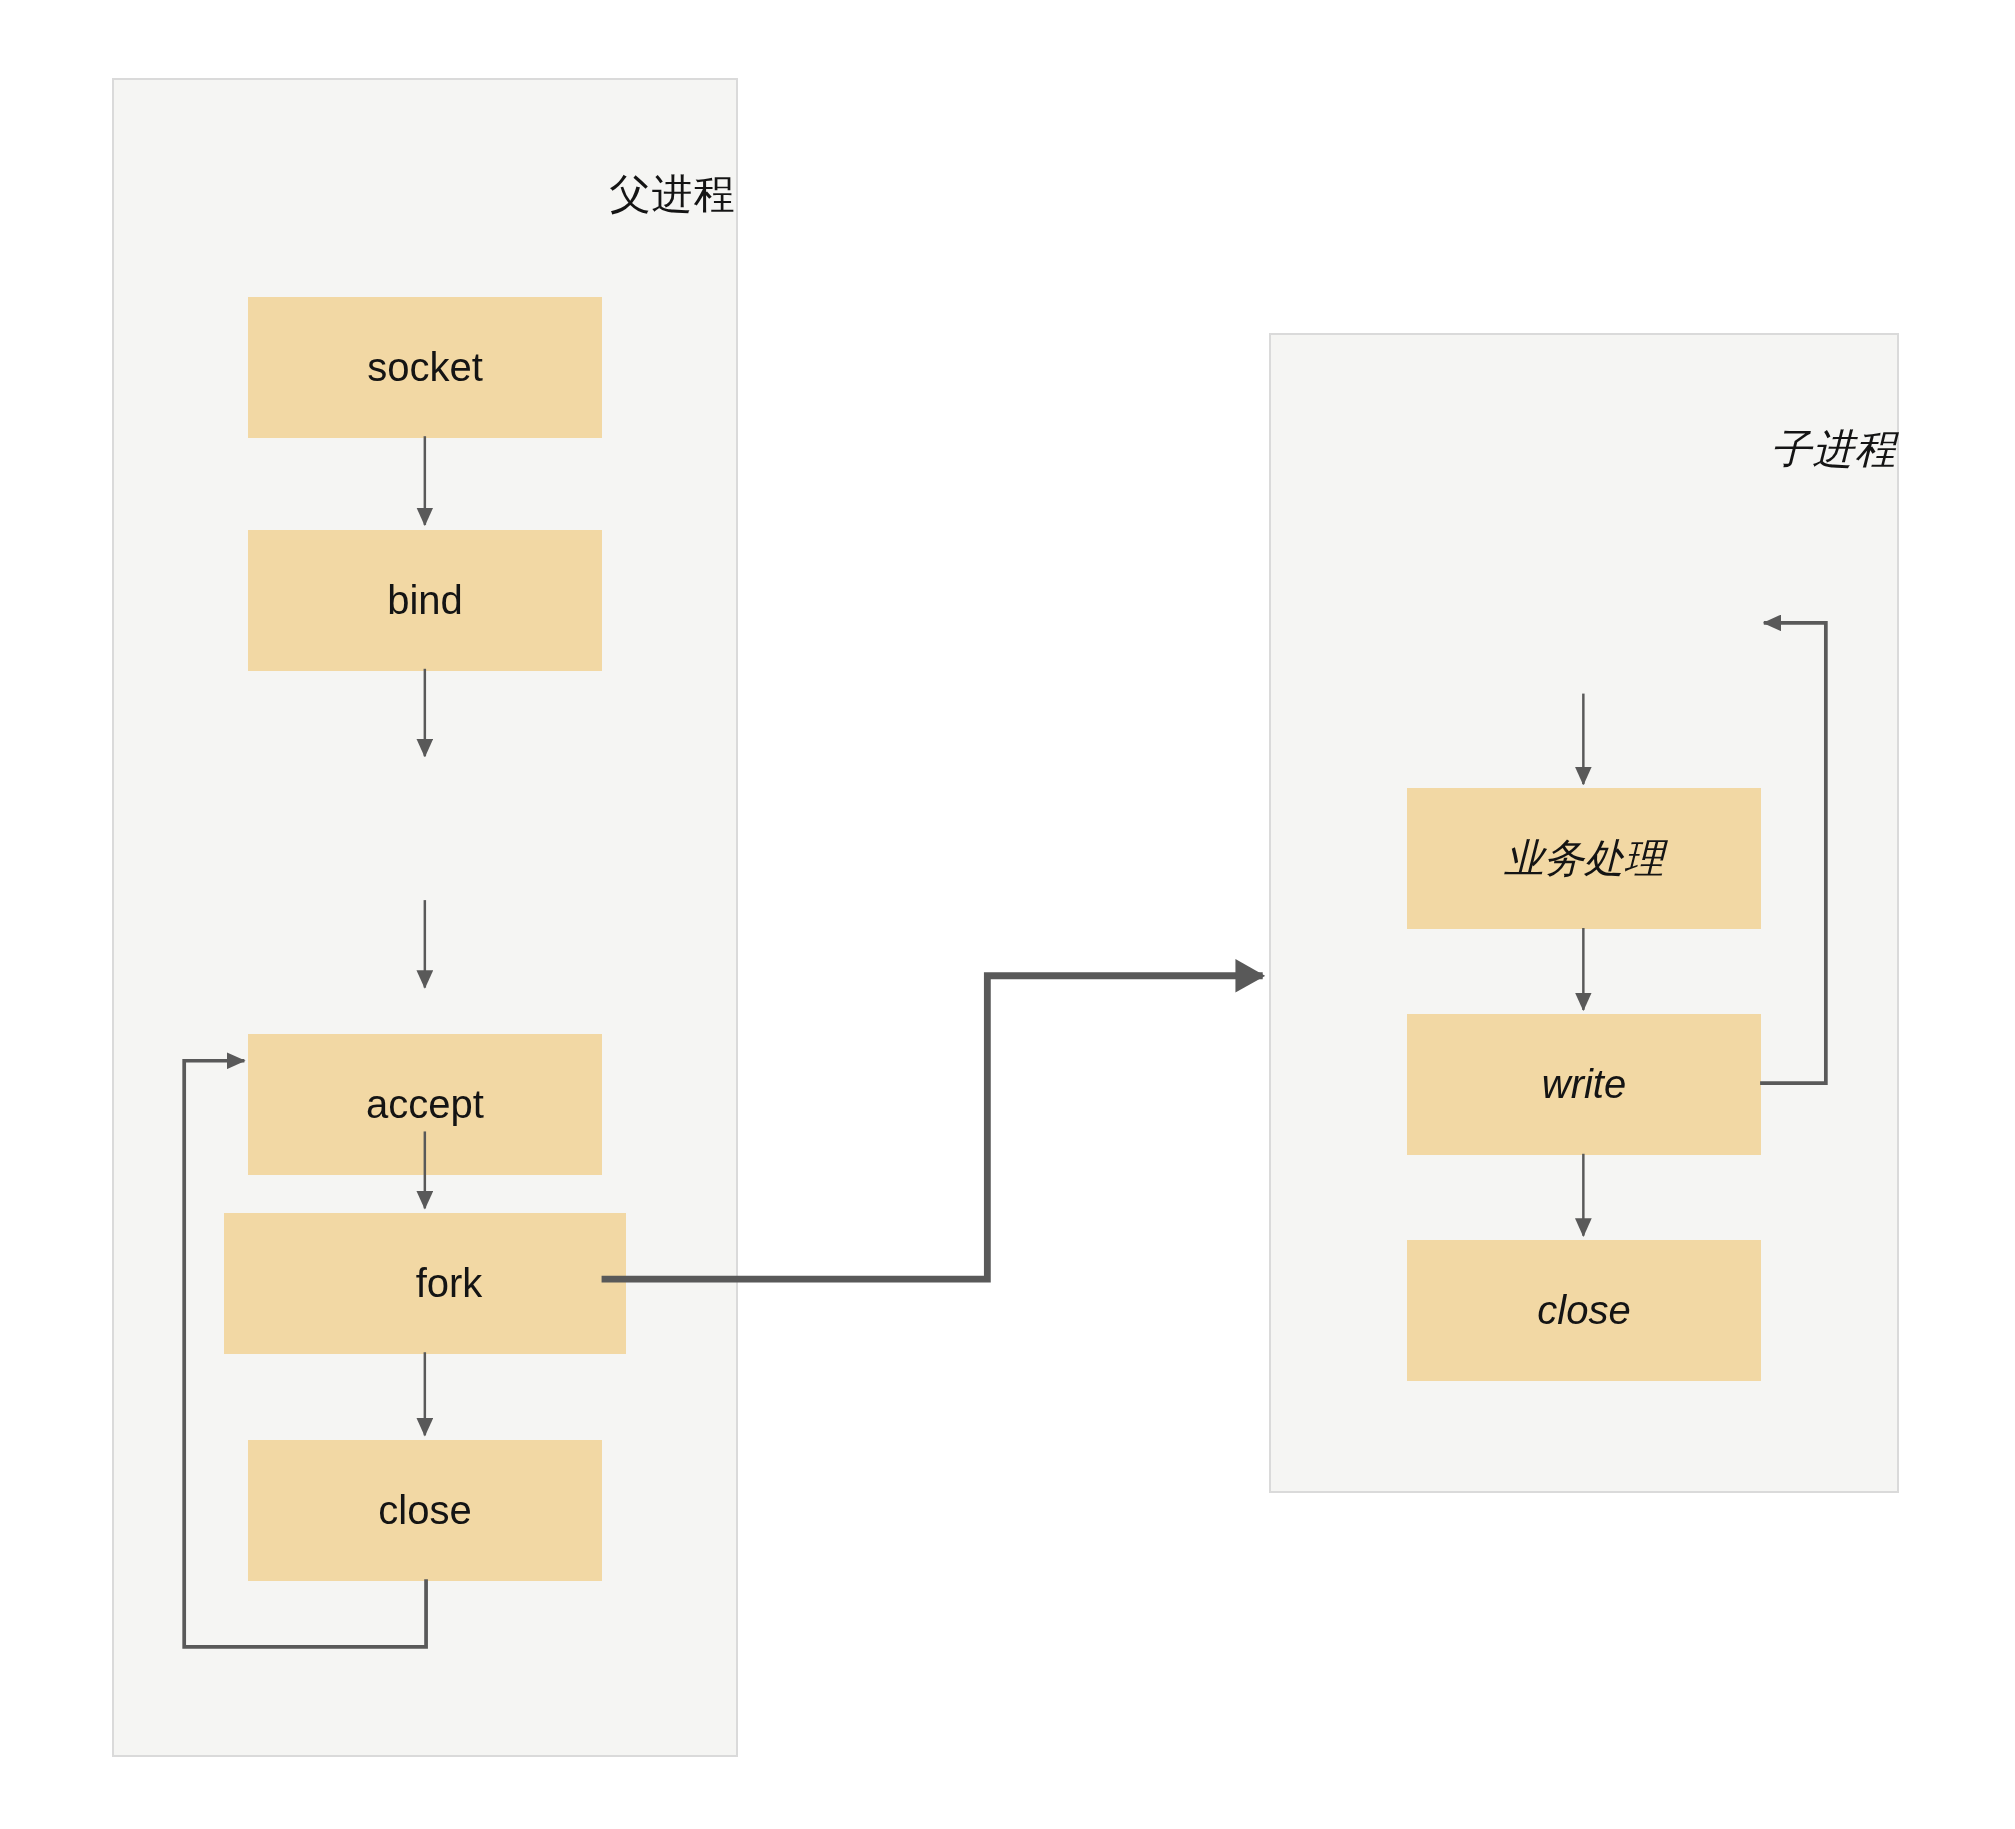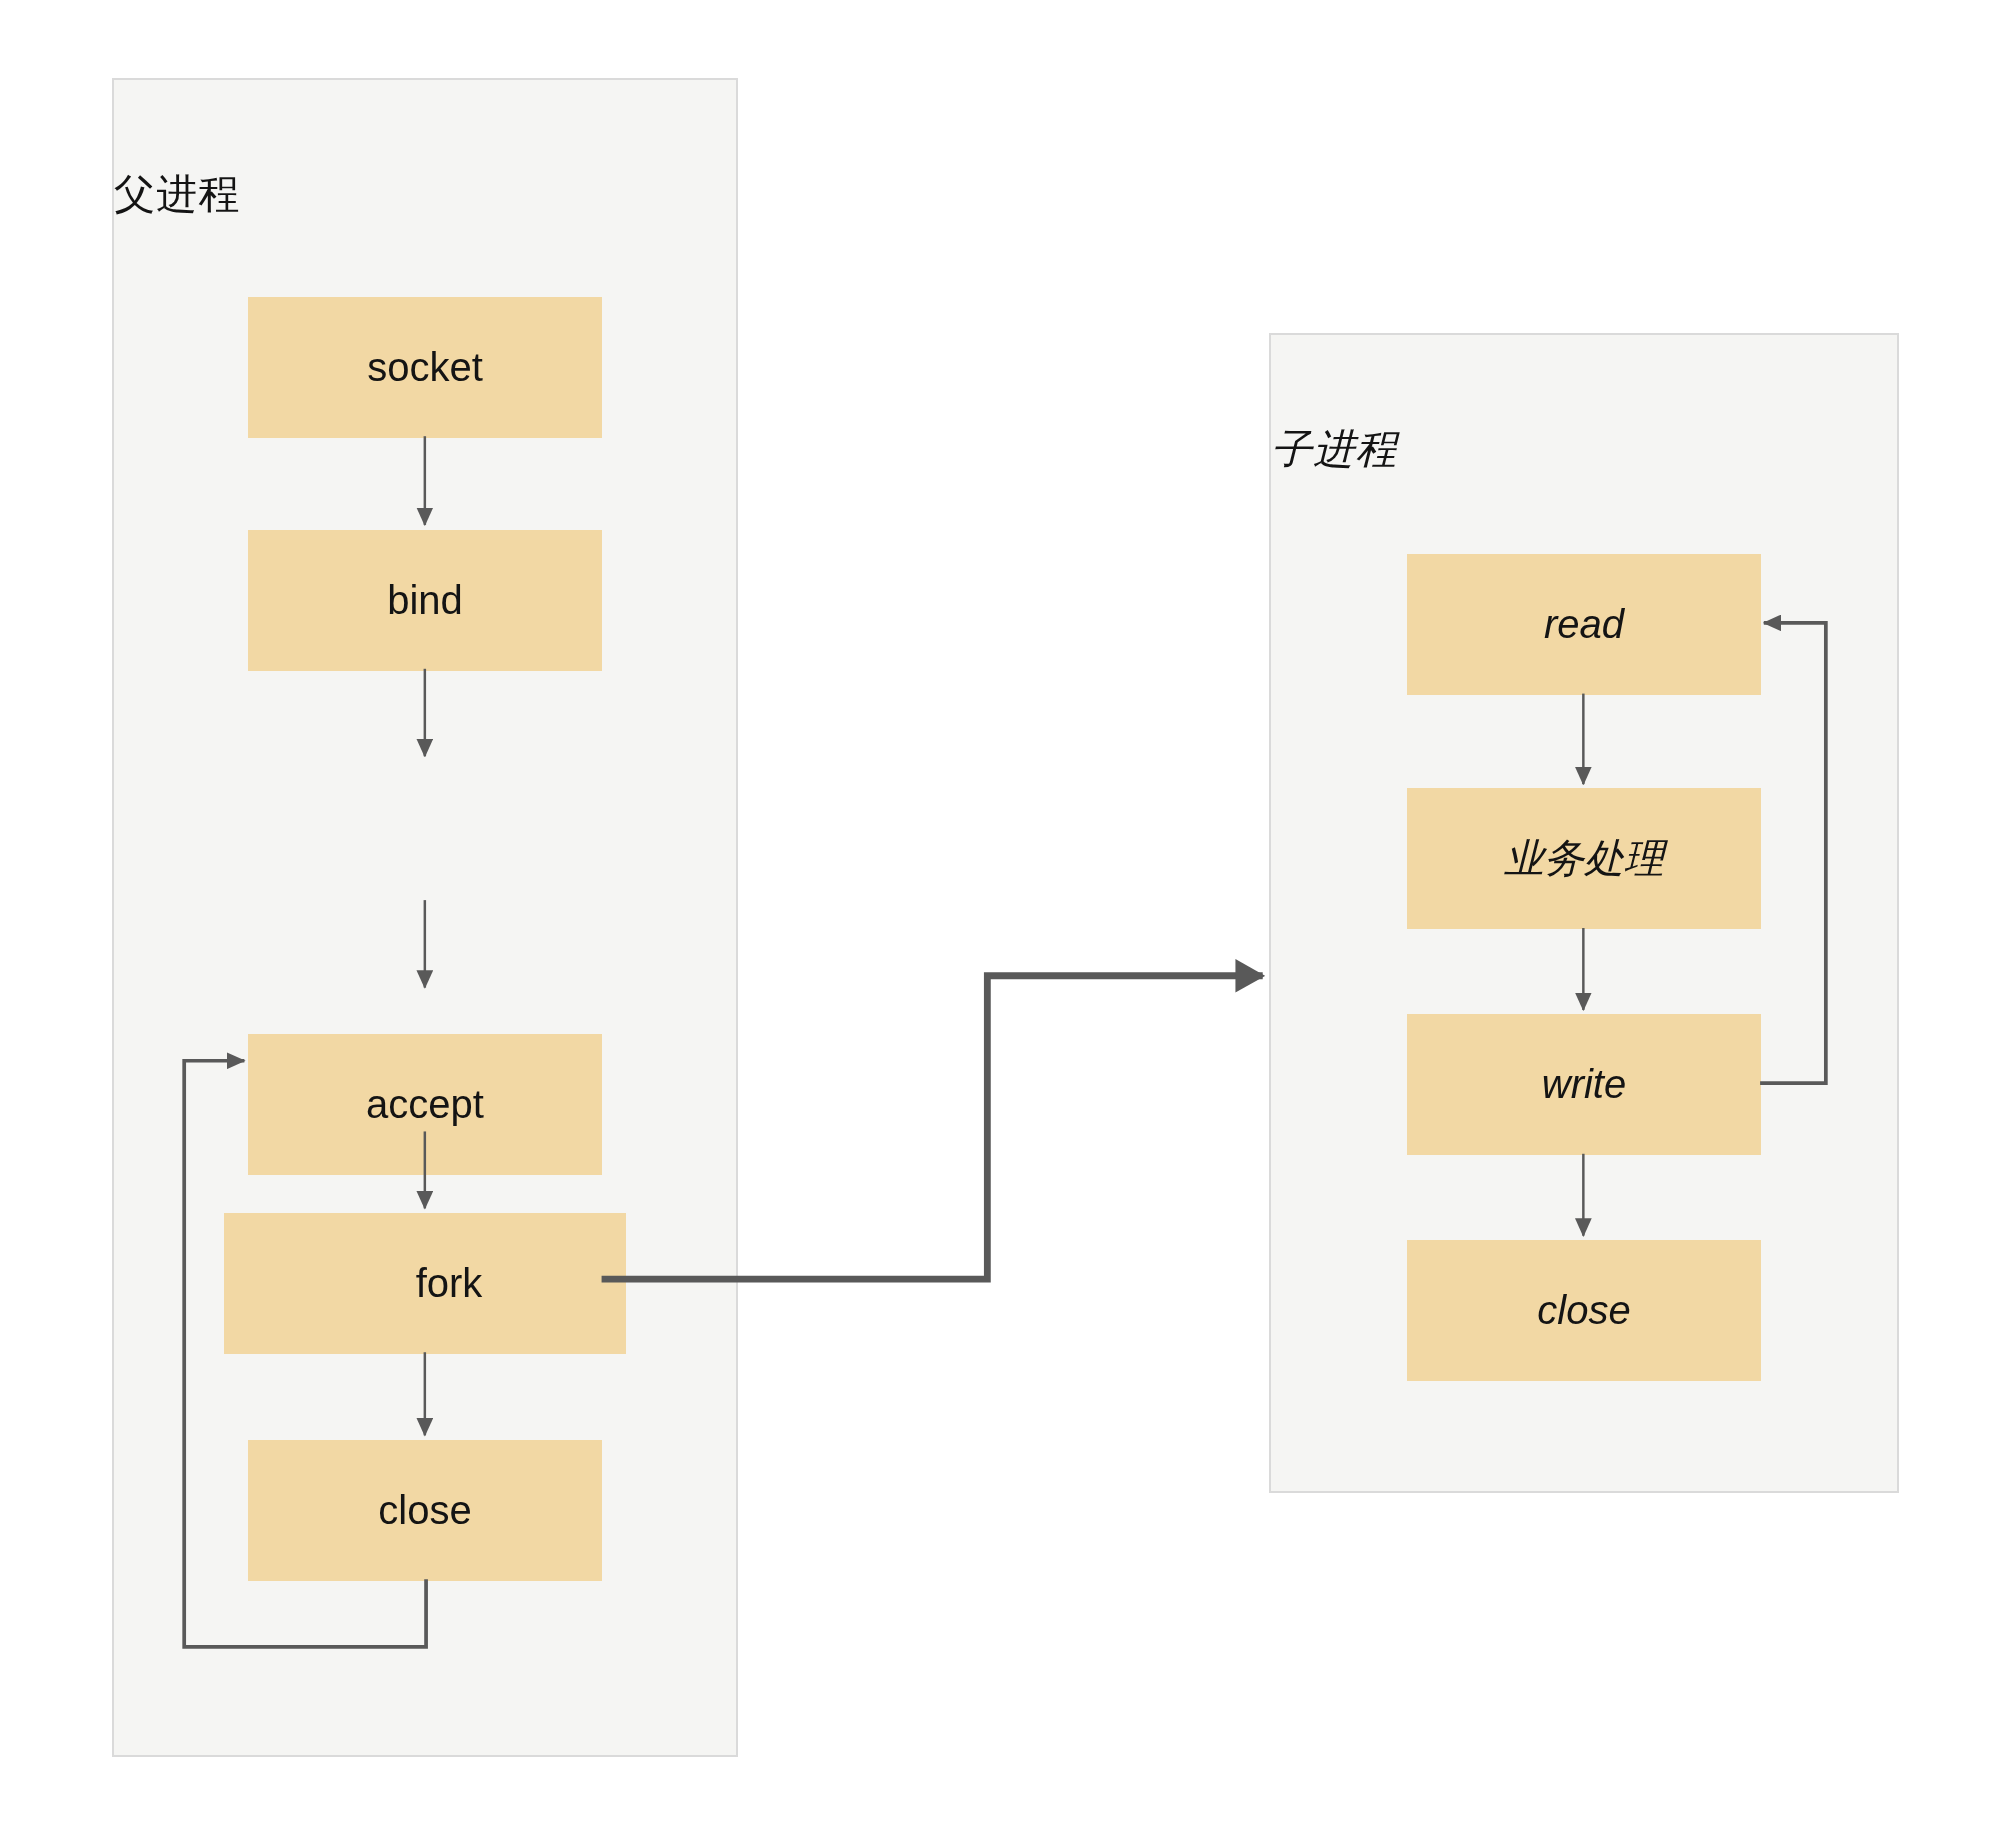--- a/index.html
+++ b/index.html
@@ -23,21 +23,21 @@
     position:absolute;
     background:var(--panel-fill);
     border:2.5px solid var(--panel-border);
     box-sizing:border-box;
   }
   .panel-parent{left:112px;top:78px;width:626px;height:1679px;}
   .panel-child{left:1269px;top:333px;width:630px;height:1160px;font-style:italic;}
   .panel-title{
     position:absolute;
     left:0;top:93px;width:100%;
-    text-align:left;
+    text-align:right;
     font-size:41px;line-height:43px;
     color:var(--text);
     letter-spacing:1.2px;
   }
   .node{
     position:absolute;
     left:50%;transform:translateX(-50%);
     width:354px;height:141px;
     background:var(--box-fill);
     display:flex;align-items:center;justify-content:center;
@@ -76,21 +76,20 @@
     <div class="panel-title">父进程</div>
     <div class="node p-bind">bind</div>
     <div class="node p-socket">socket</div>
     <div class="node p-accept">accept</div>
     <div class="node p-fork">fork</div>
     <div class="node p-close">close</div>
   </section>
 
   <section class="panel panel-child">
     <div class="panel-title">子进程</div>
-    <div class="node c-read">read</div>
     <div class="node c-biz">业务处理</div>
     <div class="node c-write">write</div>
     <div class="node c-close">close</div>
   </section>
 
   <svg class="edges" viewBox="0 0 3249 2950" xmlns="http://www.w3.org/2000/svg">
     <defs>
       <marker id="head-small" markerUnits="userSpaceOnUse" markerWidth="30" markerHeight="27" viewBox="0 0 30 27" refX="28" refY="13.5" orient="auto">
         <path class="arrowhead" d="M0,0 L30,13.5 L0,27 Z"></path>
       </marker>

